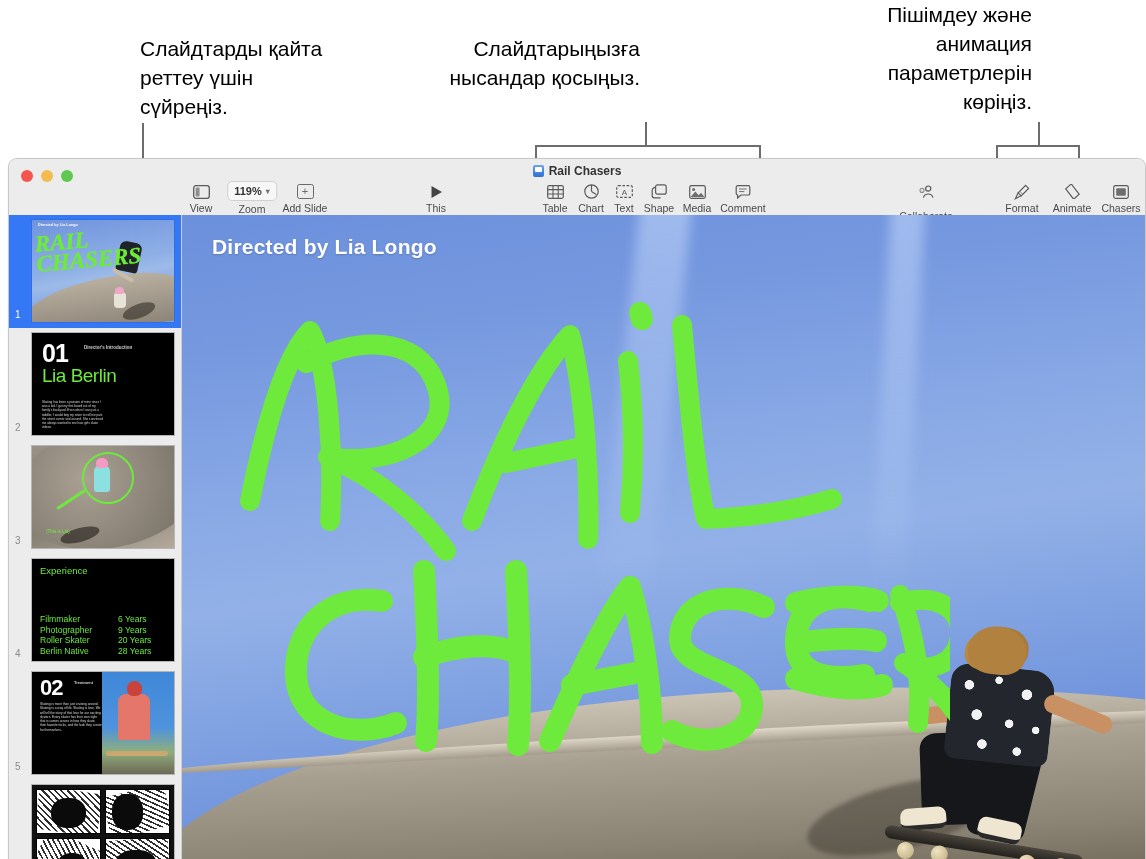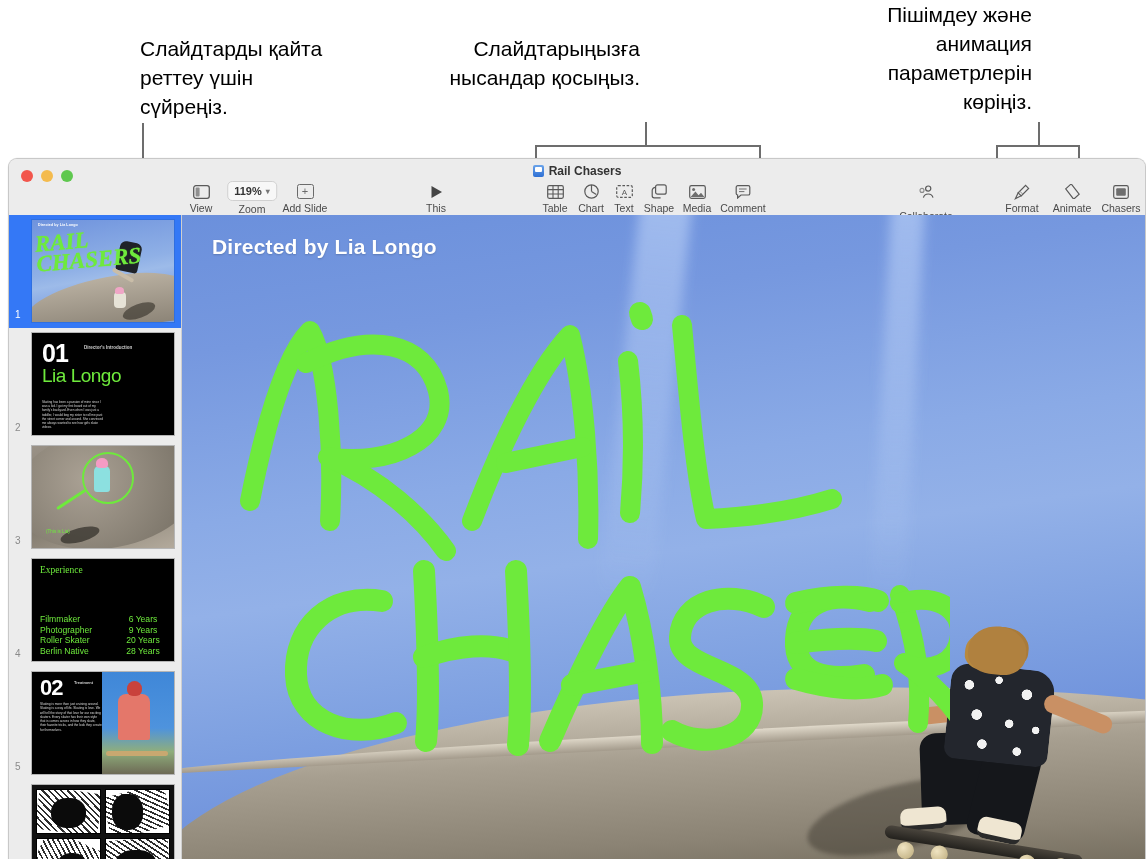--- a/index.html
+++ b/index.html
@@ -187,24 +187,24 @@
   }
   .t3 .arrow{
     position:absolute; left:22px; top:52px; width:34px; height:2.5px;
     background:#6eea3c; transform: rotate(-33deg); border-radius:2px;
   }
   .t3 .lia { position:absolute; left:14px; bottom:14px; color:#6eea3c; font-size:4.6px;}
   .t3 .shdw{ position:absolute; left:28px; bottom:6px; width:40px; height:14px; background:rgba(30,28,24,.6); border-radius:50%; transform:rotate(-15deg);}
 
   
   .t4 { background:#000; }
-  .t4 .hd { position:absolute; left:8px; top:6px; color:#6eea3c; font-size:9.5px;font-family:Liberation Serif, serif;}
+  .t4 .hd { position:absolute; left:8px; top:6px; color:#6eea3c; font-size:9.5px;}
   .t4 table { position:absolute; left:8px; bottom:5px; width:128px; border-collapse:collapse; }
   .t4 td { color:#6eea3c; font-size:8.6px; line-height:10.5px; padding:0; }
-  .t4 td.v { text-align:center; }
+  .t4 td.v { text-align:left; }
 
   
   .t5 { background:#000; }
   .t5 .num { position:absolute; left:8px; top:5px; color:#fff; font-size:22px; font-weight:bold; line-height:22px; letter-spacing:-1px;}
   .t5 .kicker { position:absolute; left:42px; top:8px; color:#cfcfcf; font-size:4px; font-weight:bold;}
   .t5 .para { position:absolute; left:8px; top:30px; width:62px; color:#ddd; font-size:3.2px; line-height:4.3px;}
   .t5 .photo{
     position:absolute; right:0; top:0; width:72px; height:100%;
     background: linear-gradient(180deg,#3f87d8 0%,#4e93dd 55%,#8fae7c 78%,#6d6a55 100%);
   }
@@ -543,21 +543,21 @@
               <span>CHASERS</span>
             </div>
           </div>
         </div>
 
         <div class="thumb-row">
           <span class="slide-num">2</span>
           <div class="thumb t-black t2">
             <div class="num">01</div>
             <div class="kicker">Director's Introduction</div>
-            <div class="name">Lia Longo</div>
+            <div class="name">Lia Berlin</div>
             <div class="para">Skating has been a passion of mine since I was a kid. I got my first board out of my family's backyard. Even when I was just a toddler, I would beg my sister to roll me past the street corner and around. She convinced me always wanted to see how girls skate videos.</div>
           </div>
         </div>
 
         <div class="thumb-row">
           <span class="slide-num">3</span>
           <div class="thumb t3">
             <div class="bowl"></div>
             <div class="shdw"></div>
             <div class="girl"></div>

